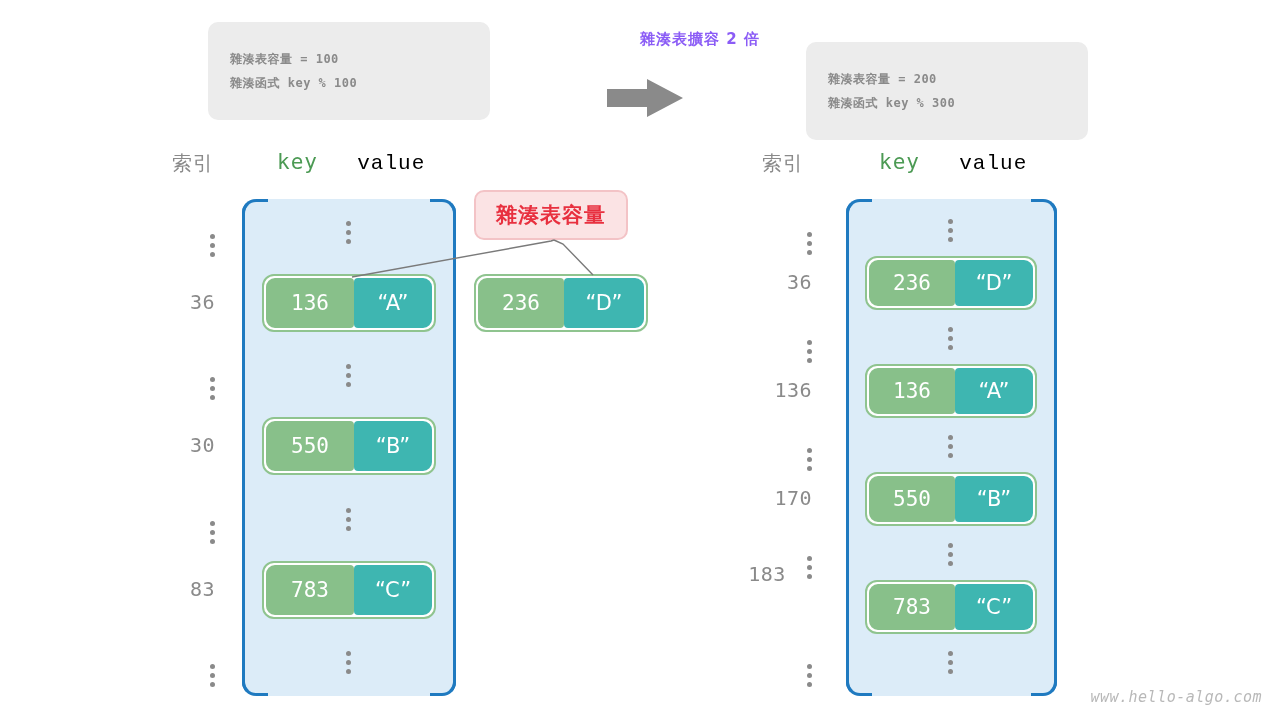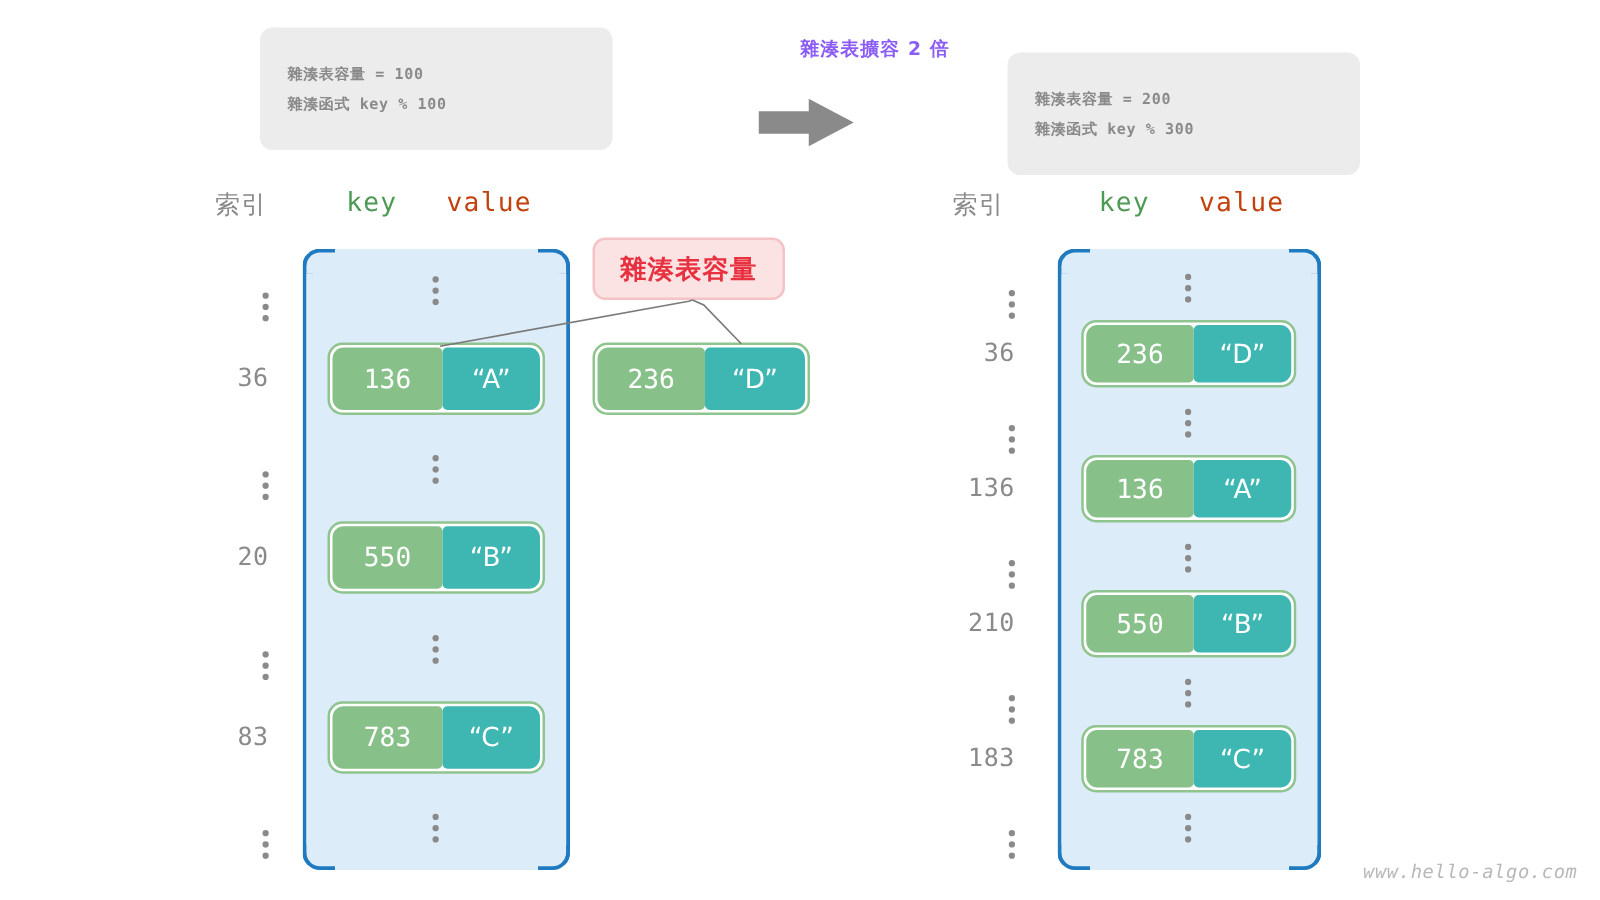--- a/index.html
+++ b/index.html
@@ -66,21 +66,21 @@
     letter-spacing: 1px;
   }
   .col-head-kv {
     position: absolute;
     font-size: 21px;
     font-family: "DejaVu Sans Mono", "Liberation Mono", monospace;
     letter-spacing: 1px;
     white-space: nowrap;
   }
   .kv-key   { color: #4c9a54; }
-  .kv-value { color: #c2410c; }
+  .kv-value { color: #000000; font-family: Liberation Mono, monospace; }
 
   
   .table-box {
     position: absolute;
     background: #dcecf8;
     border-left: 3px solid #1f7ac0;
     border-right: 3px solid #1f7ac0;
     border-top: 3px solid transparent;
     border-bottom: 3px solid transparent;
     border-radius: 14px;
@@ -241,21 +241,21 @@
     <div class="index-label" style="left: 125px; top: 361.4px; width: 90px;"><span class="vdots" style="position:relative;display:inline-flex;top:2px;">
         <i></i>
         <i></i>
         <i></i>
       </span></div>
     <div class="vdots" style="left: 346px; top: 364.4px;">
       <i></i>
       <i></i>
       <i></i>
     </div>
-    <div class="index-label" style="left: 125px; top: 433.1px; width: 90px;">20</div>
+    <div class="index-label" style="left: 125px; top: 433.1px; width: 90px;">30</div>
     <div class="pair" style="left: 262px; top: 417.1px; width: 174px; height: 58px;">
       <div class="cell key" style="width: 88px; height: 100%;">550</div>
       <div class="cell val" style="width: 78px; height: 100%;">“B”</div>
     </div>
     <div class="index-label" style="left: 125px; top: 504.8px; width: 90px;"><span class="vdots" style="position:relative;display:inline-flex;top:2px;">
         <i></i>
         <i></i>
         <i></i>
       </span></div>
     <div class="vdots" style="left: 346px; top: 507.8px;">
@@ -340,36 +340,36 @@
     <div class="index-label" style="left: 722px; top: 432px; width: 90px;"><span class="vdots" style="position:relative;display:inline-flex;top:2px;">
         <i></i>
         <i></i>
         <i></i>
       </span></div>
     <div class="vdots" style="left: 948px; top: 435px;">
       <i></i>
       <i></i>
       <i></i>
     </div>
-    <div class="index-label" style="left: 722px; top: 486px; width: 90px;">210</div>
+    <div class="index-label" style="left: 722px; top: 486px; width: 90px;">170</div>
     <div class="pair" style="left: 865px; top: 472px; width: 172px; height: 54px;">
       <div class="cell key" style="width: 86px; height: 100%;">550</div>
       <div class="cell val" style="width: 78px; height: 100%;">“B”</div>
     </div>
     <div class="index-label" style="left: 722px; top: 540px; width: 90px;"><span class="vdots" style="position:relative;display:inline-flex;top:2px;">
         <i></i>
         <i></i>
         <i></i>
       </span></div>
     <div class="vdots" style="left: 948px; top: 543px;">
       <i></i>
       <i></i>
       <i></i>
     </div>
-    <div class="index-label" style="left: 722px; top: 594px; width: 90px;">183</div>
+    <div class="index-label" style="left: 722px; top: 562px; width: 90px; text-align: center;">183</div>
     <div class="pair" style="left: 865px; top: 580px; width: 172px; height: 54px;">
       <div class="cell key" style="width: 86px; height: 100%;">783</div>
       <div class="cell val" style="width: 78px; height: 100%;">“C”</div>
     </div>
     <div class="index-label" style="left: 722px; top: 648px; width: 90px;"><span class="vdots" style="position:relative;display:inline-flex;top:2px;">
         <i></i>
         <i></i>
         <i></i>
       </span></div>
     <div class="vdots" style="left: 948px; top: 651px;">

